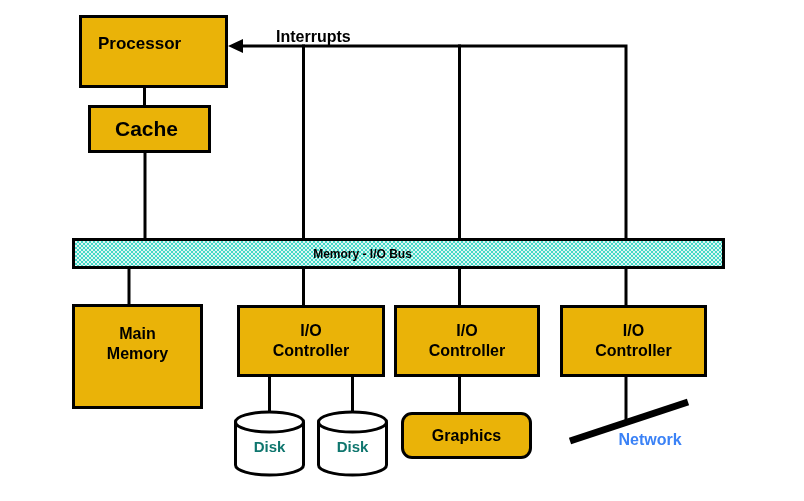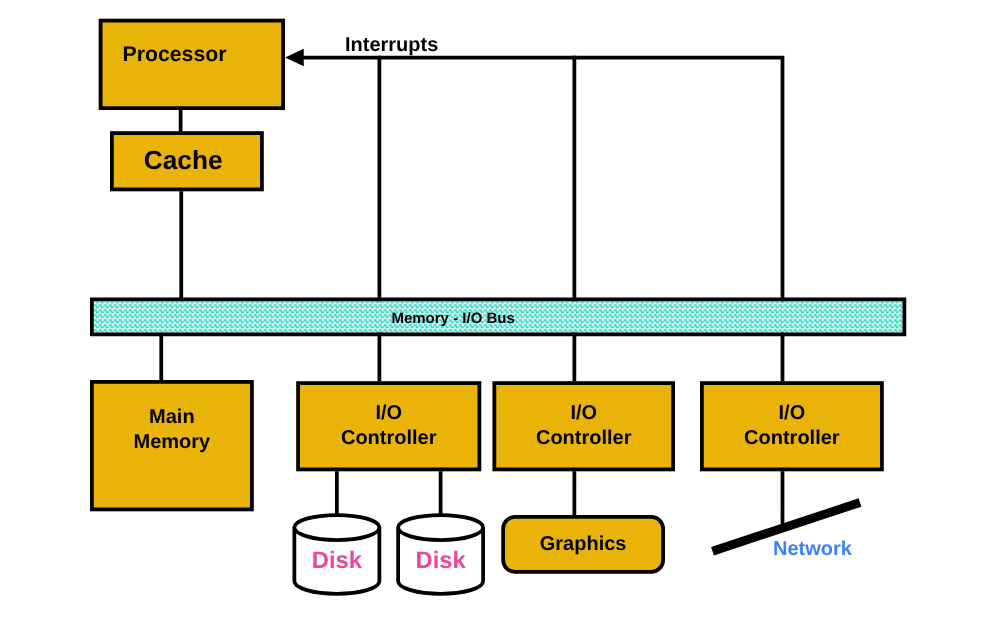--- a/index.html
+++ b/index.html
@@ -83,23 +83,23 @@
     display: flex;
     align-items: center;
     justify-content: center;
   }
   .disk-label {
     position: absolute;
     top: 438px;
     width: 69px;
     text-align: center;
     z-index: 2;
-    color: #ec4899;
+    color: #0f766e;
     font-weight: bold;
-    font-size: 19px;
+    font-size: 15px;
   }
   .disk-label-1 { left: 235px; }
   .disk-label-2 { left: 318px; }
   .network-label {
     position: absolute;
     left: 604px; top: 431px; width: 92px;
     text-align: center;
     z-index: 2;
     color: #3b82f6;
     font-weight: bold;

